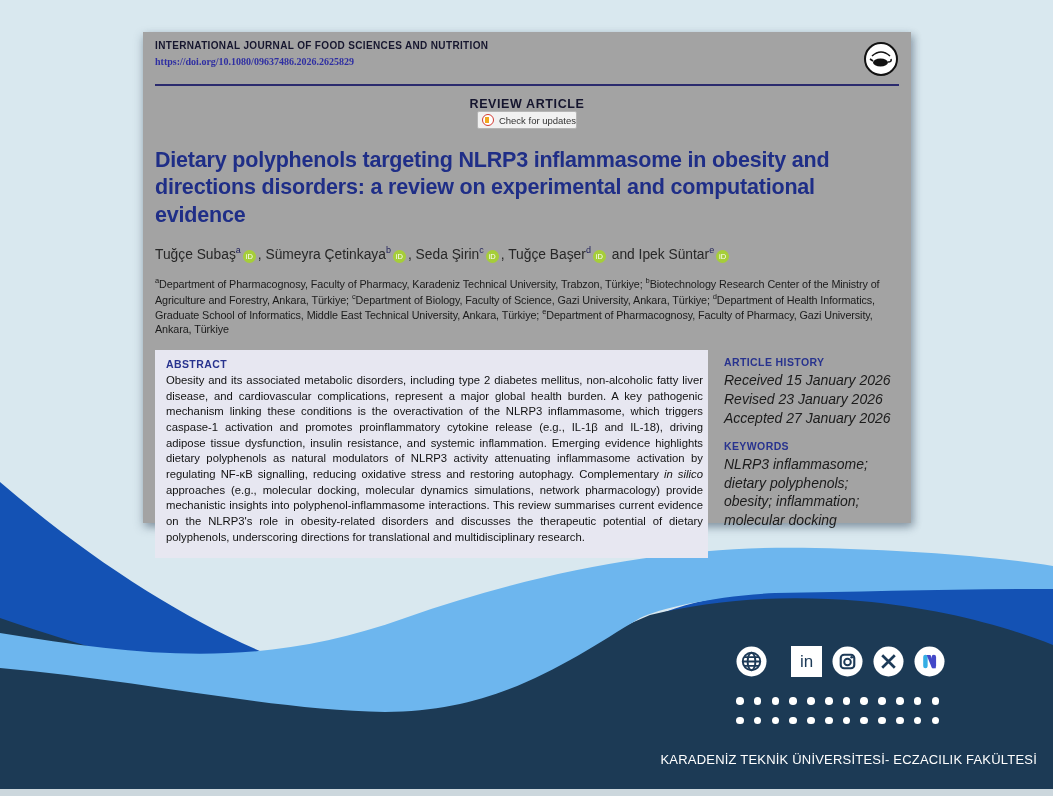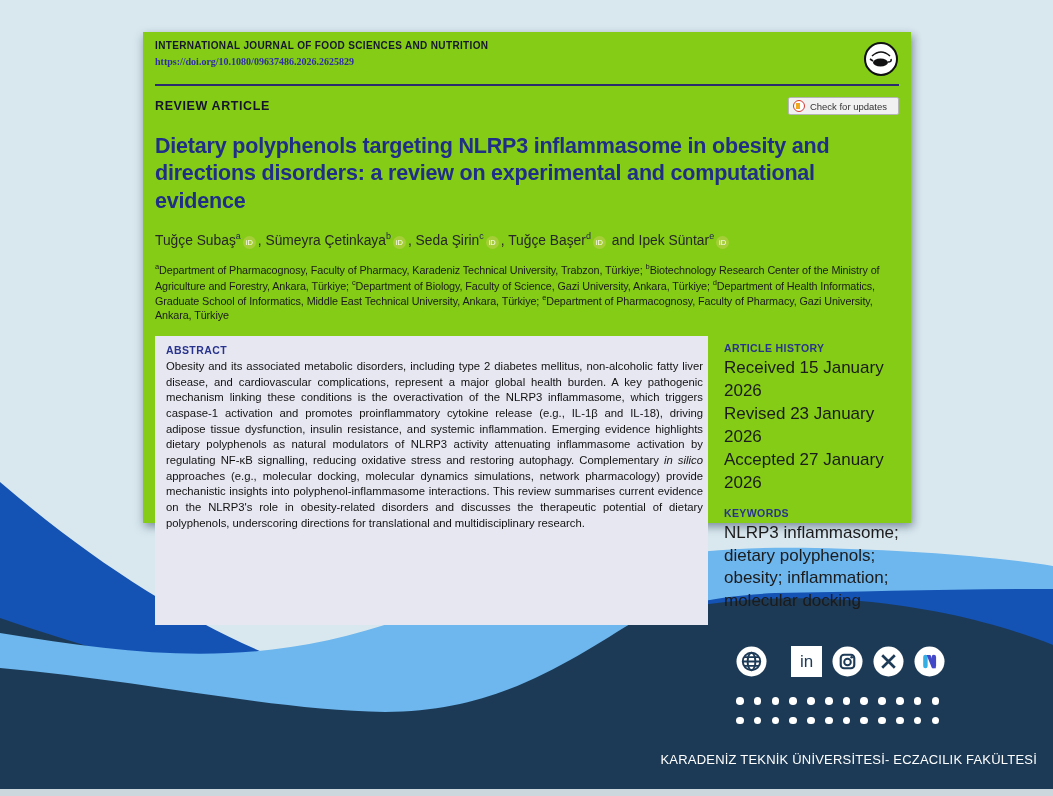--- a/index.html
+++ b/index.html
@@ -8,36 +8,36 @@
     background:#d9e8ef;
     font-family:"Liberation Sans", sans-serif;
   }
   
   .waves{position:absolute;left:0;top:0;z-index:0;}
   .bottom-strip{position:absolute;left:0;bottom:0;width:1053px;height:7px;background:#ccd7dd;z-index:3;}
 
   
   .paper{
     position:absolute;left:143px;top:32px;width:768px;height:491px;
-    background:#84cc16;z-index:2;
+    background:#a3a3a3;z-index:2;
     box-shadow:0 4px 9px rgba(40,60,80,.35), 4px 3px 7px rgba(40,60,80,.22);
     padding:8px 12px;box-sizing:border-box;color:#141414;
   }
   .p-header{display:flex;justify-content:space-between;align-items:flex-start;}
   .journal-name{font-size:10px;font-weight:700;letter-spacing:.35px;color:#16162e;}
   .doi-link{font-size:10px;font-weight:700;color:#2f2fa2;margin-top:3px;text-decoration:none;display:inline-block;font-family:Liberation Serif, serif;}
   .tf-logo{display:flex;align-items:center;gap:6px;margin-top:1px;}
   .tf-name{font-size:17px;color:#101010;font-weight:500;line-height:1;}
   .tf-group{font-size:8.5px;color:#222;margin-top:2px;}
   .rule{height:2px;background:#2b2b6e;margin:7px 0 0 0;}
-  .type-row{display:flex;justify-content:space-between;align-items:center;margin-top:11px;}
+  .type-row{display:flex;justify-content:space-between;align-items:center;margin-top:11px;flex-direction:column;}
   .article-type{font-size:12.5px;font-weight:700;letter-spacing:.6px;color:#15152e;}
   .check-btn{
     display:flex;align-items:center;gap:5px;background:#f1f1f1;border:1px solid #b5b5b5;
-    border-radius:2px;padding:2px 11px 2px 4px;font-size:9.5px;color:#333;cursor:pointer;
+    border-radius:2px;padding:2px 0 2px 4px;font-size:9.5px;color:#333;cursor:pointer;
   }
   .cm-ic{width:12px;height:12px;border-radius:50%;background:#fff;border:1.6px solid #d23b33;
     box-sizing:border-box;position:relative;}
   .cm-ic::after{content:"";position:absolute;left:2px;top:1.5px;width:4px;height:6px;background:#f0a81f;}
   .title{
     margin-top:18px;max-width:740px;
     font-size:21.5px;line-height:1.27;font-weight:700;color:#1f2e87;letter-spacing:-.2px;
   }
   .authors{margin-top:16px;font-size:13.8px;color:#272727;}
   .authors sup{font-size:9px;color:#20205a;}
@@ -48,21 +48,21 @@
   }
   .affils{margin-top:13px;font-size:10.8px;line-height:1.36;color:#1b1b1b;max-width:745px;letter-spacing:-.1px;}
   .affils sup{font-size:7.5px;}
   .cols{display:flex;margin-top:13px;gap:16px;}
   .abs-panel{width:556px;background:#e7e7f1;padding:8px 5px 12px 11px;box-sizing:border-box;}
   .blue-h{font-size:10.5px;font-weight:700;letter-spacing:.4px;color:#28338e;margin-bottom:3px;}
   .abs-text{font-size:11.3px;line-height:1.39;text-align:justify;color:#121212;}
   .abs-text .it{font-style:italic;}
   .side-col{width:176px;padding-top:6px;}
   .side-col .blk{margin-bottom:12px;}
-  .side-col .line, .kw-text{font-size:17px;line-height:1.35;color:#1b1b1b;}
+  .side-col .line, .kw-text{font-size:14px;line-height:1.35;color:#1b1b1b;font-style:italic;}
 
   
   .social-row{position:absolute;left:736px;top:646px;display:flex;gap:10px;z-index:2;}
   .s-ic{width:31px;height:31px;cursor:pointer;}
   .li-badge{width:31px;height:31px;background:#fff;border-radius:0;color:#1d3a57;
     font-weight:400;font-size:17px;text-align:center;line-height:31px;cursor:pointer;margin-left:14px;}
   .dots{position:absolute;left:736px;top:697px;z-index:2;
     display:grid;grid-template-columns:repeat(12,7.6px);grid-column-gap:10.2px;grid-row-gap:12px;}
   .dot{width:7.6px;height:7.6px;border-radius:50%;background:#fff;}
   .org-line{position:absolute;right:16px;top:752px;z-index:2;color:#fff;

